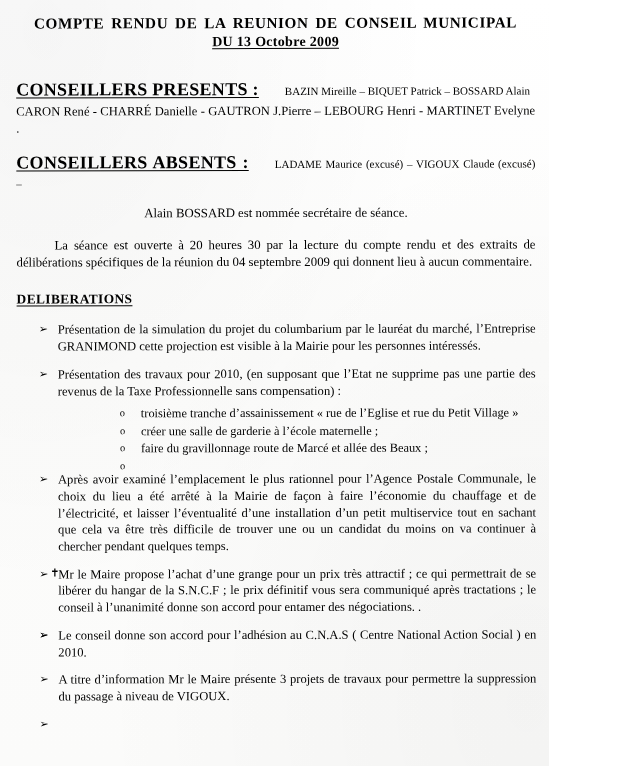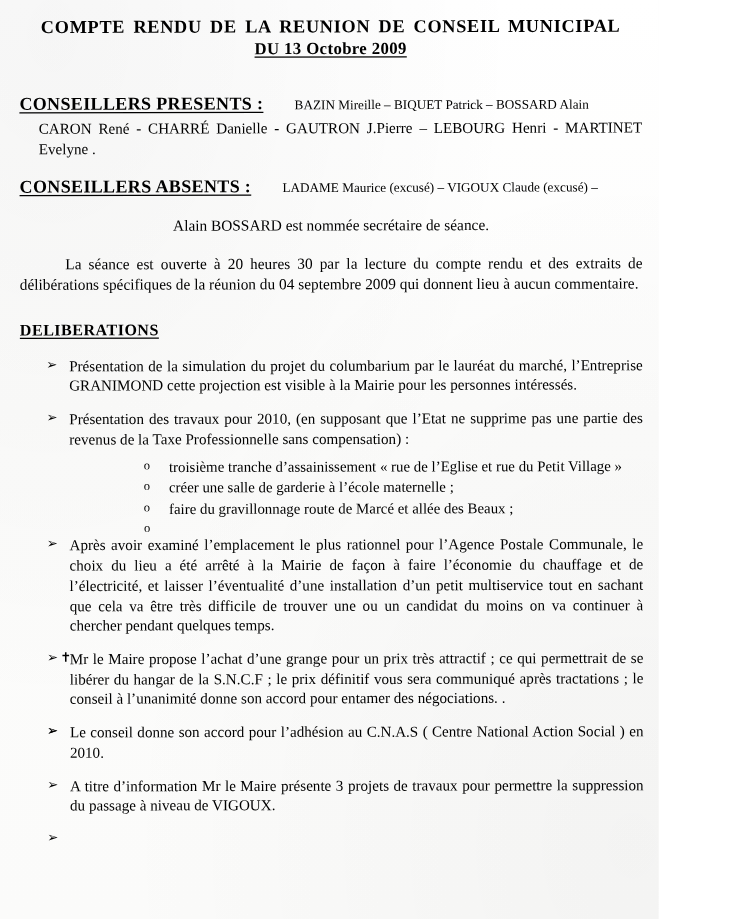--- a/index.html
+++ b/index.html
@@ -61,35 +61,34 @@
   .roster {
     font-size: 12.6px;
     line-height: 1.33;
     text-align: justify;
     text-justify: inter-word;
   }
   .roster-present { margin-top: 28px; }
   .roster-absent  { margin-top: 14px; }
   .roster-label {
     font-weight: bold;
-    font-size: 15px;
+    font-size: 18px;
     text-decoration: underline;
     text-underline-offset: 2px;
     letter-spacing: 0.3px;
     white-space: nowrap;
   }
   .roster-names {
     font-size: 11px;
     font-family: Liberation Serif, serif;
   }
   .roster-line2 {
     font-size: 12.6px;
     display: block;
     margin-top: 1px;
-    margin-left: 16px;
   }
   .gap-l { display: inline-block; width: 26px; }
 
   
   .secretary {
     margin-top: 14px;
     font-size: 12.8px;
     text-align: center;
     text-indent: 0;
   }

